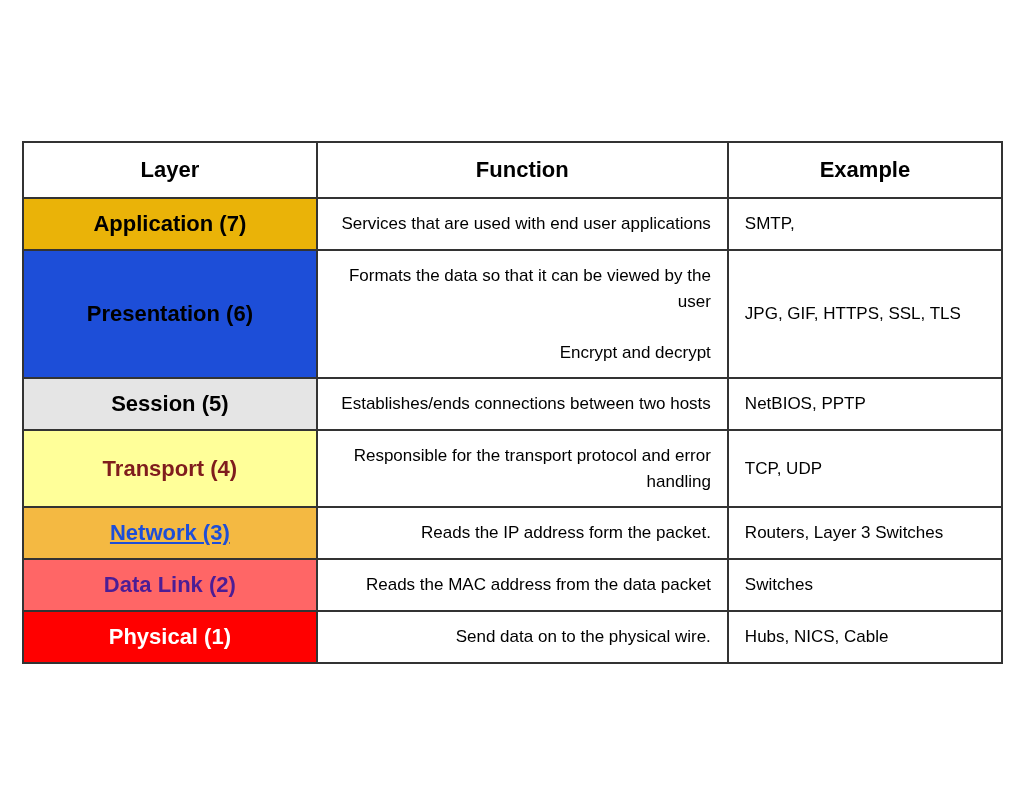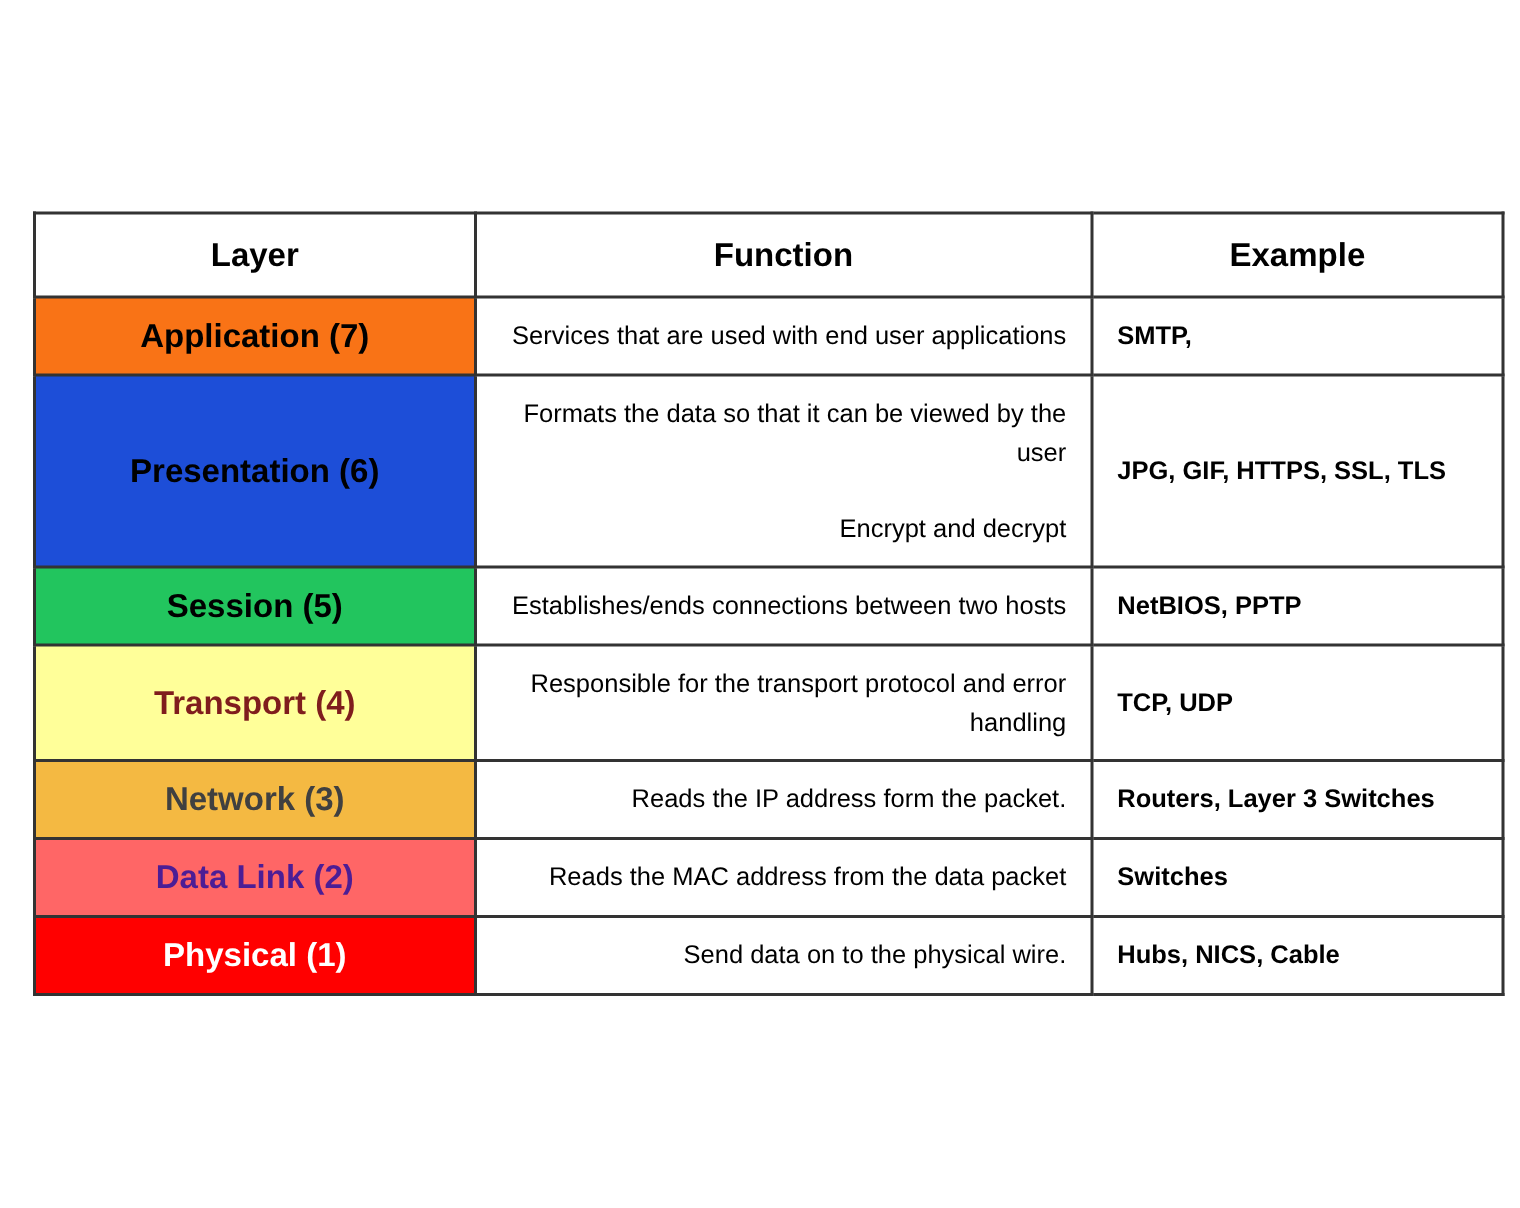--- a/index.html
+++ b/index.html
@@ -62,21 +62,20 @@
     }
 
     .function-cell {
       font-size: 17px;
       line-height: 1.5;
     }
 
     .example-cell {
       font-size: 17px;
       line-height: 1.5;
-      font-weight: bold;
     }
 
     
     .row-application .layer-cell { background-color: #70ad47; }
     .row-presentation .layer-cell { background-color: #70ad47; }
     .row-session .layer-cell { background-color: #92d050; }
     .row-transport .layer-cell { background-color: #ffff99; }
     .row-network .layer-cell { background-color: #f4b942; }
     .row-datalink .layer-cell { background-color: #ff6666; }
     .row-physical .layer-cell { background-color: #ff0000; color: #ffffff; }
@@ -87,41 +86,41 @@
 <table class="osi-table">
   <thead>
     <tr>
       <th class="col-layer">Layer</th>
       <th class="col-function">Function</th>
       <th class="col-example">Example</th>
     </tr>
   </thead>
   <tbody id="table-body">
   <tr class="row-application">
-        <td class="layer-cell col-layer" style="background-color: #f97316; color: rgb(0, 0, 0);">Application (7)</td>
+        <td class="layer-cell col-layer" style="background-color: #eab308; color: rgb(0, 0, 0);">Application (7)</td>
         <td class="function-cell col-function"><span>Services that are used with end user applications</span></td>
         <td class="example-cell col-example">SMTP,</td>
       </tr>
       <tr class="row-presentation">
         <td class="layer-cell col-layer" style="background-color: #1d4ed8; color: rgb(0, 0, 0);">Presentation (6)</td>
         <td class="function-cell col-function"><span>Formats the data so that it can be viewed by the user</span><br><br><span>Encrypt and decrypt</span></td>
         <td class="example-cell col-example">JPG, GIF, HTTPS, SSL, TLS</td>
       </tr>
       <tr class="row-session">
-        <td class="layer-cell col-layer" style="background-color: #22c55e; color: rgb(0, 0, 0);">Session (5)</td>
+        <td class="layer-cell col-layer" style="background-color: #e5e5e5; color: rgb(0, 0, 0);">Session (5)</td>
         <td class="function-cell col-function"><span>Establishes/ends connections between two hosts</span></td>
         <td class="example-cell col-example">NetBIOS, PPTP</td>
       </tr>
       <tr class="row-transport">
         <td class="layer-cell col-layer" style="background-color: rgb(255, 255, 153); color: #7f1d1d;">Transport (4)</td>
         <td class="function-cell col-function"><span>Responsible for the transport protocol and error handling</span></td>
         <td class="example-cell col-example">TCP, UDP</td>
       </tr>
       <tr class="row-network">
-        <td class="layer-cell col-layer" style="background-color: rgb(244, 185, 66); color: #404040;">Network (3)</td>
+        <td class="layer-cell col-layer" style="background-color: rgb(244, 185, 66); color: #1d4ed8; text-decoration: underline;">Network (3)</td>
         <td class="function-cell col-function"><span>Reads the IP address form the packet.</span></td>
         <td class="example-cell col-example">Routers, Layer 3 Switches</td>
       </tr>
       <tr class="row-datalink">
         <td class="layer-cell col-layer" style="background-color: rgb(255, 102, 102); color: #4c1d95;">Data Link (2)</td>
         <td class="function-cell col-function"><span>Reads the MAC address from the data packet</span></td>
         <td class="example-cell col-example">Switches</td>
       </tr>
       <tr class="row-physical">
         <td class="layer-cell col-layer" style="background-color: rgb(255, 0, 0); color: rgb(255, 255, 255);">Physical (1)</td>

